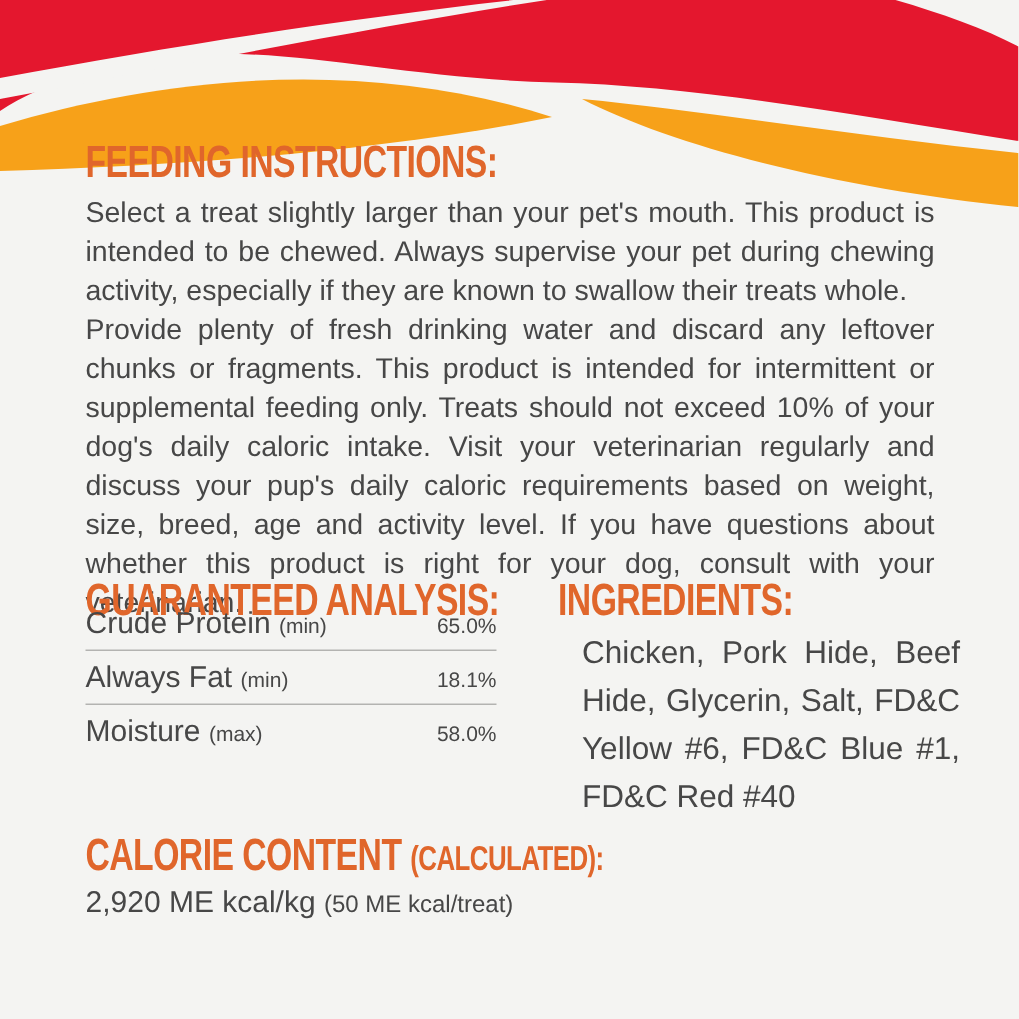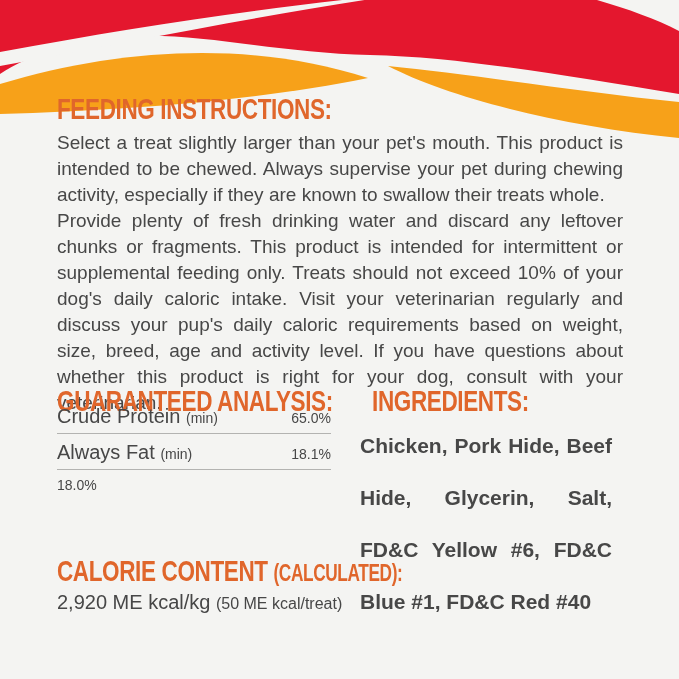--- a/index.html
+++ b/index.html
@@ -56,22 +56,22 @@
   .ga-label{font-size:20px;}
   .ga-qual{font-size:14px;}
   .ga-value{font-size:14px;}
 
   .cal-heading{position:absolute;left:57px;top:556px;}
   .cal-line{position:absolute;left:57px;top:591px;font-size:20px;}
   .cal-line .small{font-size:16px;}
 
   .ing-heading{position:absolute;left:372px;top:386px;}
   .ing-body{
-    position:absolute;left:360px;top:420px;width:252px;
-    font-size:21px;line-height:52px;text-align:justify;font-weight:bold;
+    position:absolute;left:388px;top:420px;width:252px;
+    font-size:21px;line-height:32px;text-align:justify;
   }
 </style>
 </head>
 <body>
 
 <svg class="waves" viewBox="0 0 679 240" width="679" height="240" aria-hidden="true">
 
   <path class="wave-red" d="M0,0 L597,0 C628,9 656,19 679,31 L679,94 C560,75 460,57 370,55 C280,53 205,34 140,36 C80,38 28,55 0,74 Z"></path>
 
   <path class="wave-slice" d="M0,52 C150,24 290,4 420,-8 C300,8 160,36 0,66 Z"></path>
@@ -95,21 +95,22 @@
   <div class="ga-table">
     <div class="ga-row">
       <span class="ga-label"><span>Crude Protein</span> <span class="ga-qual">(min)</span></span>
       <span class="ga-value">65.0%</span>
     </div>
     <div class="ga-row">
       <span class="ga-label"><span>Always Fat</span> <span class="ga-qual">(min)</span></span>
       <span class="ga-value">18.1%</span>
     </div>
     <div class="ga-row">
-      <span class="ga-value">18.0%</span>
+      <span class="ga-label"><span>Moisture</span> <span class="ga-qual">(max)</span></span>
+      <span class="ga-value">58.0%</span>
     </div>
   </div>
 
   <h2 class="cond cal-heading"><span>CALORIE CONTENT </span><span class="suffix">(CALCULATED):</span></h2>
 
   <div class="cal-line">
     <span>2,920 ME kcal/kg </span><span class="small">(50 ME kcal/treat)</span>
   </div>
 
   <h2 class="cond ing-heading">INGREDIENTS:</h2>

